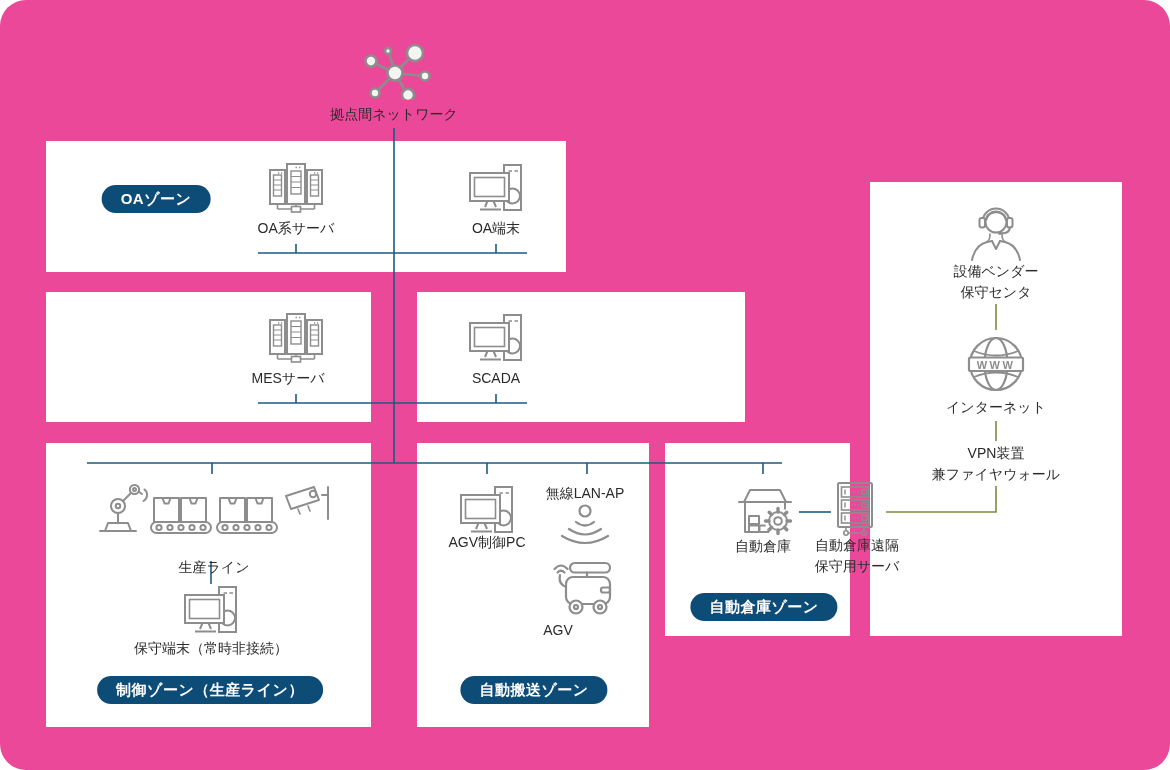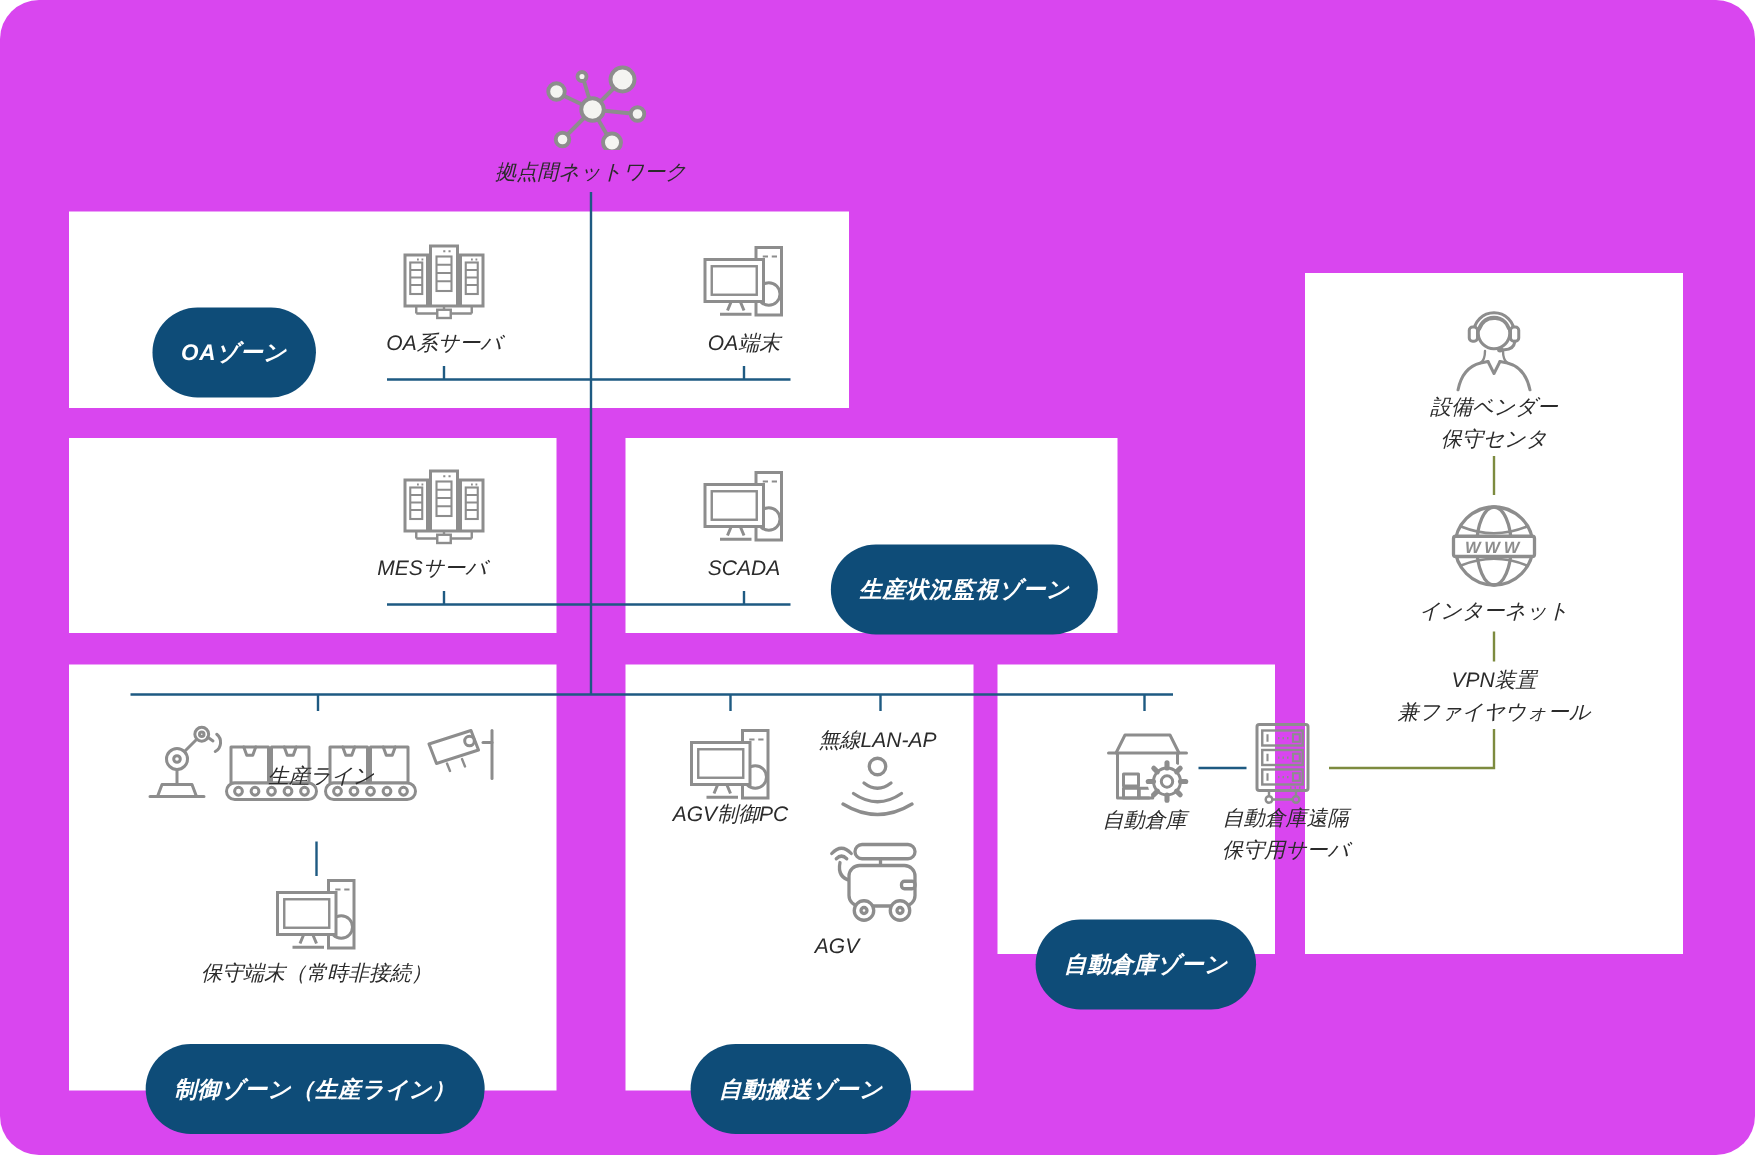--- a/index.html
+++ b/index.html
@@ -1,24 +1,24 @@
 <!DOCTYPE html>
 <html><head>
 <meta charset="utf-8">
 <style>
   html,body{margin:0;padding:0;background:#ffffff;}
   body{font-family:"Liberation Sans","DejaVu Sans",sans-serif;}
-  .canvas{position:relative;width:1170px;height:770px;background:#d946ef;border-radius:26px;overflow:hidden;font-style:italic;}
+  .canvas{position:relative;width:1170px;height:770px;background:#ec4899;border-radius:26px;overflow:hidden;}
   .zone{position:absolute;background:#ffffff;}
   .wires{position:absolute;left:0;top:0;pointer-events:none;}
   .ic{position:absolute;}
   .lbl{position:absolute;transform:translateX(-50%);font-size:14px;color:#2b2b2b;white-space:nowrap;line-height:1.25;}
   .badge{position:absolute;transform:translateX(-50%);display:inline-flex;align-items:center;justify-content:center;
-         height:28px;padding:16px 19px;border-radius:999px;background:#0e4c78;color:#ffffff;
-         font-size:15px;font-weight:bold;white-space:nowrap;letter-spacing:0.5px;margin-top:20px;}
+         height:28px;padding:0 19px;border-radius:999px;background:#0e4c78;color:#ffffff;
+         font-size:15px;font-weight:bold;white-space:nowrap;letter-spacing:0.5px;}
   .badge.green{background:#3d5b44;}
 </style>
 </head>
 <body>
 
 <div class="canvas">
 
   <div class="zone" style="left:46px;top:141px;width:520px;height:131px"></div>
   <div class="zone" style="left:46px;top:292px;width:325px;height:130px"></div>
   <div class="zone" style="left:417px;top:292px;width:328px;height:130px"></div>
@@ -109,21 +109,20 @@
     <g fill="none" stroke="#8d8d8d" stroke-width="2">
       <rect x="36" y="2" width="17" height="45" fill="#ffffff"></rect>
       <path d="M40.5,8 h3.5 M46.5,8 h3.5" stroke-width="1.4"></path>
       <circle cx="44.5" cy="33" r="7.5"></circle>
       <rect x="2" y="10" width="39" height="28" fill="#ffffff"></rect>
       <rect x="6.5" y="14.5" width="30" height="19" fill="#ffffff" stroke-width="1.6"></rect>
       <path d="M19.5,38 l-2.5,6 M25.5,38 l2.5,6 M12,46.5 h21"></path>
     </g>
   </svg>
   <div class="lbl" style="left:496px;top:370px">SCADA</div>
-  <div class="badge" style="left:643px;top:343px">生産状況監視ゾーン</div>
 
   <svg class="ic" style="left:94px;top:477px" width="240" height="58" viewBox="0 0 240 58">
     <g fill="none" stroke="#8d8d8d" stroke-width="2" stroke-linecap="round" stroke-linejoin="round">
 
       <g transform="translate(2,2)">
         <path d="M4,52 H40 M9,52 L12,44 H32 L35,52"></path>
         <path d="M22,44 V34"></path>
         <circle cx="22" cy="27" r="7" fill="#ffffff"></circle>
         <circle cx="22" cy="27" r="2.2"></circle>
         <path d="M27,22 L36,13"></path>
@@ -161,21 +160,21 @@
 
       <g transform="translate(190,6)">
         <path d="M44,4 V36"></path>
         <path d="M44,12 H38"></path>
         <path d="M2,13 L30,4 L35,17 L7,26 Z" fill="#ffffff"></path>
         <circle cx="29" cy="11" r="3.2"></circle>
         <path d="M14,26 l2,5 M24,23 l2,5" stroke-width="1.6"></path>
       </g>
     </g>
   </svg>
-  <div class="lbl" style="left:214px;top:509px">生産ライン</div>
+  <div class="lbl" style="left:214px;top:559px">生産ライン</div>
   <svg class="ic" style="left:183px;top:585px" width="56" height="50" viewBox="0 0 56 50">
     <g fill="none" stroke="#8d8d8d" stroke-width="2">
       <rect x="36" y="2" width="17" height="45" fill="#ffffff"></rect>
       <path d="M40.5,8 h3.5 M46.5,8 h3.5" stroke-width="1.4"></path>
       <circle cx="44.5" cy="33" r="7.5"></circle>
       <rect x="2" y="10" width="39" height="28" fill="#ffffff"></rect>
       <rect x="6.5" y="14.5" width="30" height="19" fill="#ffffff" stroke-width="1.6"></rect>
       <path d="M19.5,38 l-2.5,6 M25.5,38 l2.5,6 M12,46.5 h21"></path>
     </g>
   </svg>

